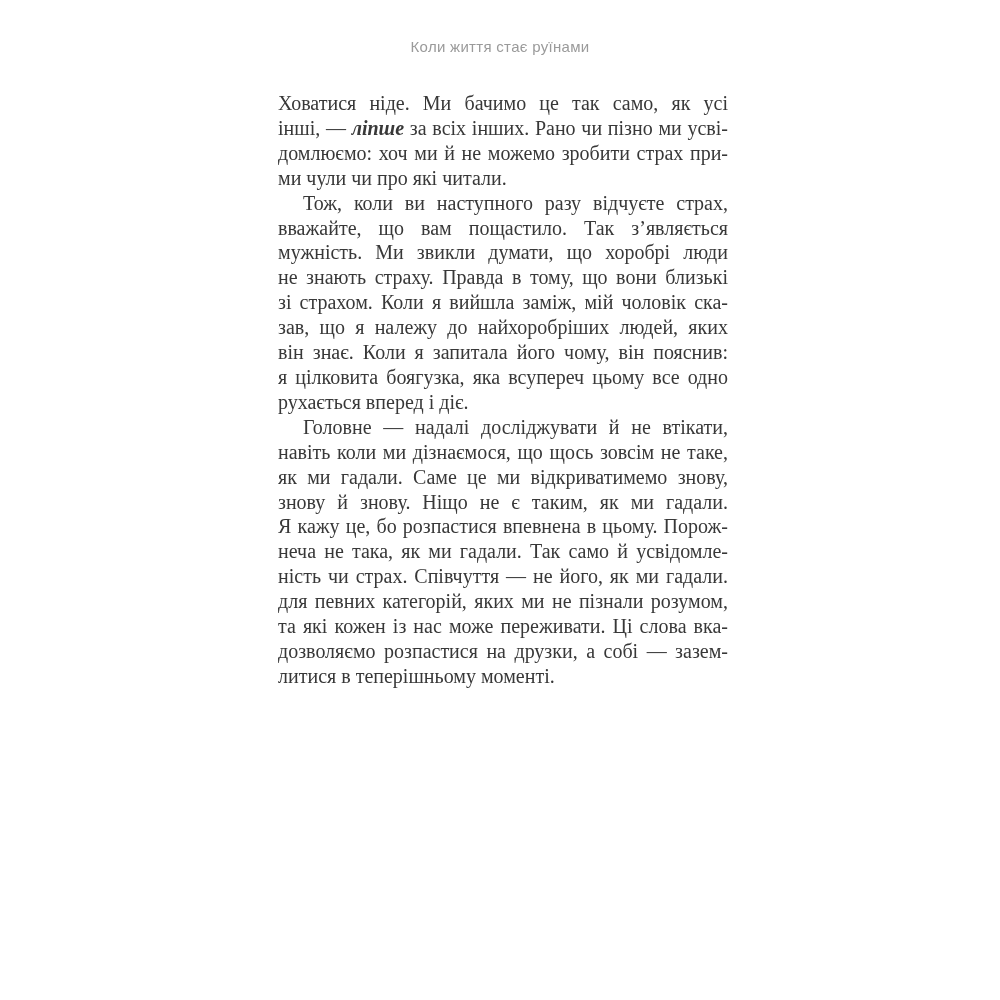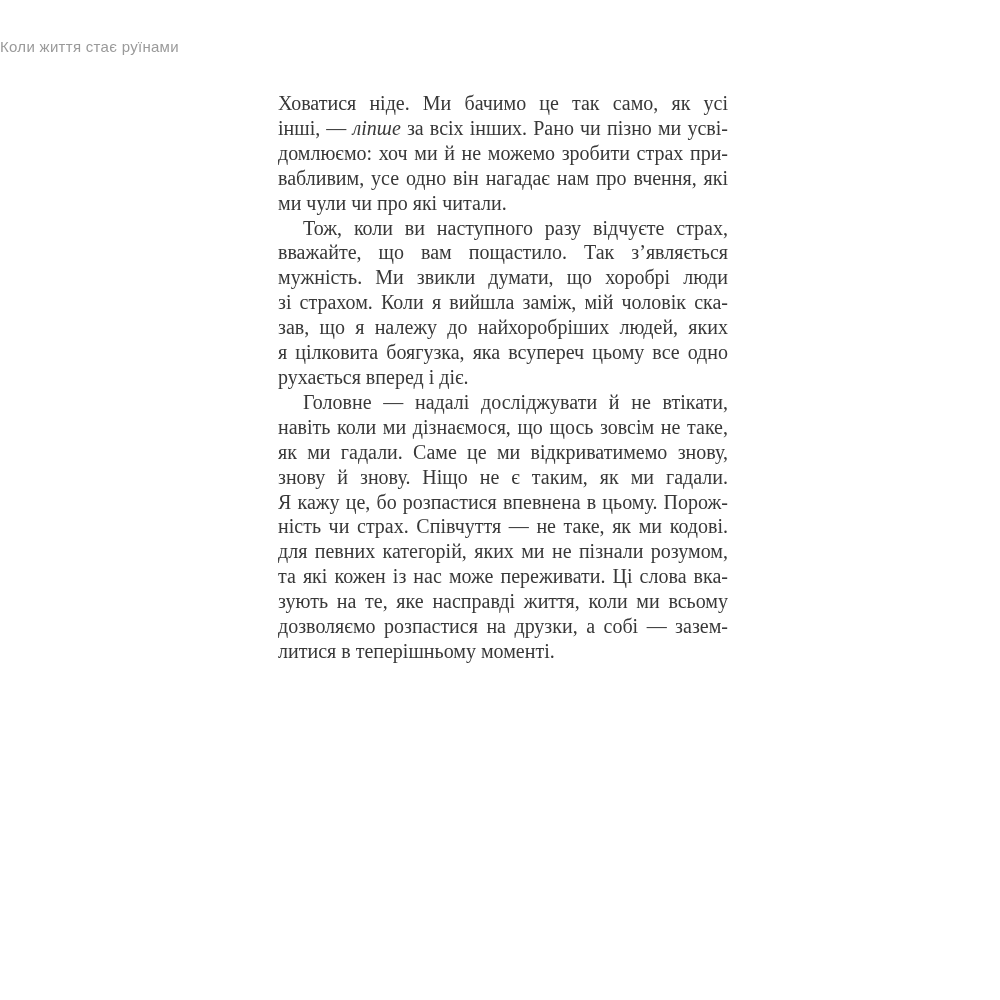--- a/index.html
+++ b/index.html
@@ -17,21 +17,21 @@
     position: relative;
     width: 1000px;
     height: 1000px;
     background: var(--page-bg, #ffffff);
   }
   .running-header {
     position: absolute;
     top: 38px;
     left: 0;
     width: 100%;
-    text-align: left;
+    text-align: center;
     font-family: "Liberation Sans", sans-serif;
     font-size: 15px;
     font-weight: 400;
     letter-spacing: 0.3px;
     color: var(--header-text, #9a9a9a);
   }
   .text-block {
     position: absolute;
     left: 278px;
     top: 91px;
@@ -46,51 +46,53 @@
     text-align-last: justify;
   }
   .line.last {
     text-align-last: left;
   }
   .line.indent {
     text-indent: 25px;
   }
   .line i {
     font-style: italic;
+    font-weight: bold;
   }
 </style>
 </head>
 <body>
 
 <div class="page">
   <div class="running-header">Коли життя стає руїнами</div>
   <div class="text-block">
       <div class="paragraph">
         <div class="line"><span>Ховатися ніде. Ми бачимо це так само, як усі</span></div>
         <div class="line"><span>інші, — </span><i>ліпше</i><span> за всіх інших. Рано чи пізно ми усві-</span></div>
         <div class="line"><span>домлюємо: хоч ми й не можемо зробити страх при-</span></div>
-        <div class="line"><span>вабливим, усе одно він нагадає нам про вчення, які</span></div>
         <div class="line last"><span>ми чули чи про які читали.</span></div>
       </div>
       <div class="paragraph">
         <div class="line indent"><span>Тож, коли ви наступного разу відчуєте страх,</span></div>
         <div class="line"><span>вважайте, що вам пощастило. Так з’являється</span></div>
         <div class="line"><span>мужність. Ми звикли думати, що хоробрі люди</span></div>
+        <div class="line"><span>не знають страху. Правда в тому, що вони близькі</span></div>
         <div class="line"><span>зі страхом. Коли я вийшла заміж, мій чоловік ска-</span></div>
         <div class="line"><span>зав, що я належу до найхоробріших людей, яких</span></div>
+        <div class="line"><span>він знає. Коли я запитала його чому, він пояснив:</span></div>
         <div class="line"><span>я цілковита боягузка, яка всупереч цьому все одно</span></div>
         <div class="line last"><span>рухається вперед і діє.</span></div>
       </div>
       <div class="paragraph">
         <div class="line indent"><span>Головне — надалі досліджувати й не втікати,</span></div>
         <div class="line"><span>навіть коли ми дізнаємося, що щось зовсім не таке,</span></div>
         <div class="line"><span>як ми гадали. Саме це ми відкриватимемо знову,</span></div>
         <div class="line"><span>знову й знову. Ніщо не є таким, як ми гадали.</span></div>
         <div class="line"><span>Я кажу це, бо розпастися впевнена в цьому. Порож-</span></div>
-        <div class="line"><span>ність чи страх. Співчуття — не таке, як ми кодові.</span></div>
+        <div class="line"><span>неча не така, як ми гадали. Так само й усвідомле-</span></div>
+        <div class="line"><span>ність чи страх. Співчуття — не його, як ми гадали.</span></div>
         <div class="line"><span>для певних категорій, яких ми не пізнали розумом,</span></div>
         <div class="line"><span>та які кожен із нас може переживати. Ці слова вка-</span></div>
-        <div class="line"><span>зують на те, яке насправді життя, коли ми всьому</span></div>
         <div class="line"><span>дозволяємо розпастися на друзки, а собі — зазем-</span></div>
         <div class="line last"><span>литися в теперішньому моменті.</span></div>
       </div>
     </div>
 </div>
 
 </body></html>

